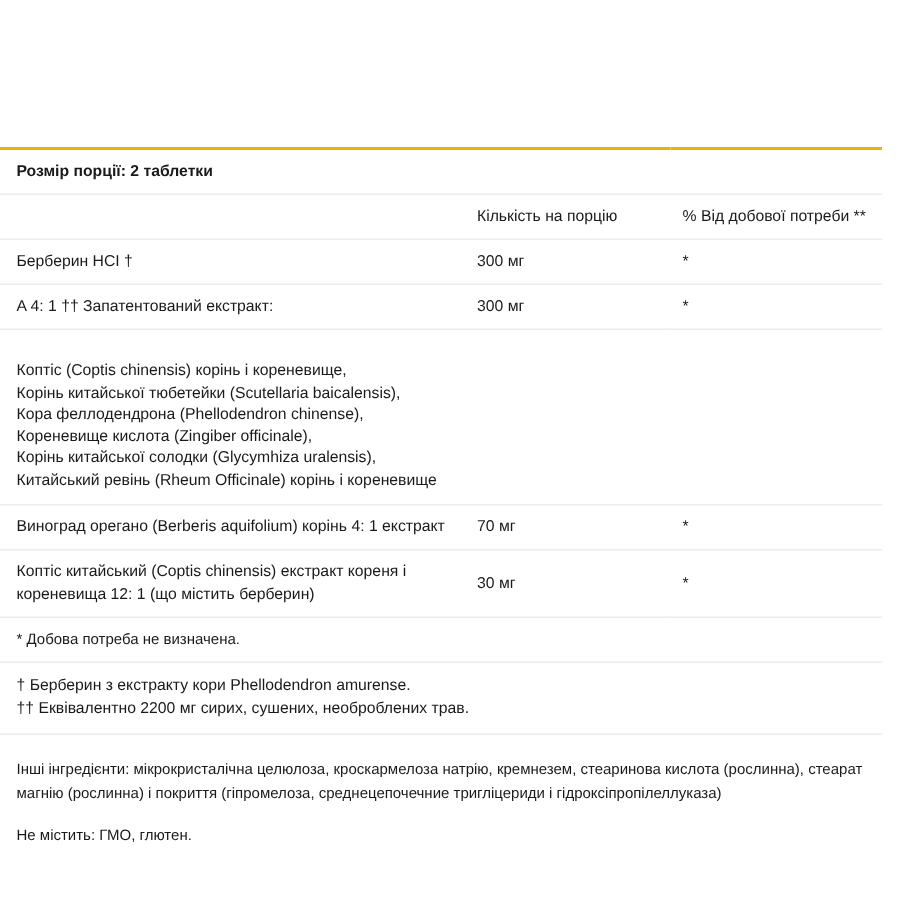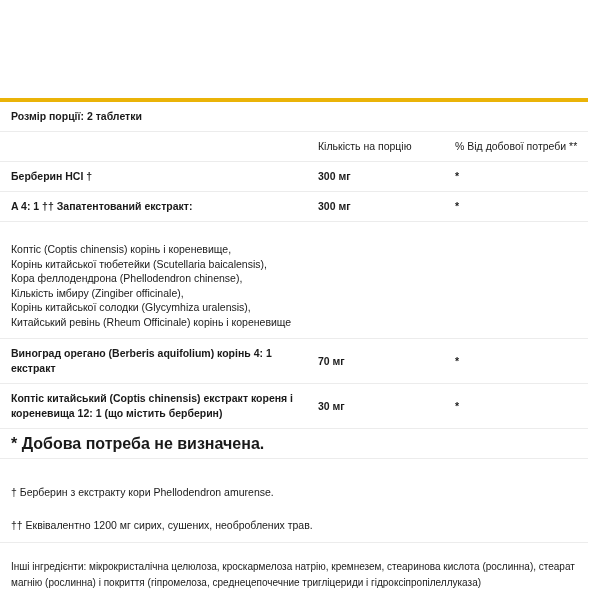--- a/index.html
+++ b/index.html
@@ -23,34 +23,34 @@
     box-sizing: border-box;
   }
 
   
   .top-gap { height: 98px; }
 
   .facts {
     width: 588px;
     border-collapse: collapse;
     table-layout: fixed;
-    border-top: 4px solid #eab308;
+    border-top: 2px solid #eab308;
   }
 
   .facts col.c-name  { width: 310px; }
   .facts col.c-amt   { width: 137px; }
   .facts col.c-dv    { width: 141px; }
 
   .facts td {
     padding: 7px 0 7px 11px;
     vertical-align: middle;
     border-bottom: 1px solid #ececec;
     font-size: 10.5px;
     line-height: 15px;
-    font-weight: bold;
+    font-weight: normal;
     color: #1a1a1a;
   }
 
   .facts td.amt, .facts td.dv { padding-left: 8px; }
 
   .row-serving td,
   .row-count td { font-weight: bold; }
 
   .row-headers td {
     font-weight: normal;
@@ -60,32 +60,32 @@
   
   .row-herbs td {
     font-weight: normal;
     line-height: 14.5px;
     padding-top: 20px;
     padding-bottom: 9px;
   }
   .row-herbs .herb-line { display: block; }
 
   .footnote-row td {
-    font-weight: bold;
-    font-size: 16px;
+    font-weight: normal;
+    font-size: 10px;
     line-height: 15px;
   }
 
   .daggers-row td {
     font-weight: normal;
     line-height: 15px;
     padding-top: 8px;
     padding-bottom: 9px;
   }
-  .daggers-row .dag-line { display: block; margin-top: 18px; }
+  .daggers-row .dag-line { display: block; }
 
   .below {
     padding: 0 12px 0 11px;
     box-sizing: border-box;
     width: 600px;
   }
 
   p.para {
     margin: 0;
     font-size: 10px;
@@ -136,21 +136,21 @@
         <td class="name">A 4: 1 †† Запатентований екстракт:</td>
         <td class="amt">300 мг</td>
         <td class="dv star">*</td>
       </tr>
 
       <tr class="row-herbs">
         <td class="name" colspan="3">
           <span class="herb-line">Коптіс (Coptis chinensis) корінь і кореневище,</span>
           <span class="herb-line">Корінь китайської тюбетейки (Scutellaria baicalensis),</span>
           <span class="herb-line">Кора феллодендрона (Phellodendron chinense),</span>
-          <span class="herb-line">Кількість імбиру (Zingiber officinale),</span>
+          <span class="herb-line">Кореневище кислота (Zingiber officinale),</span>
           <span class="herb-line">Корінь китайської солодки (Glycymhiza uralensis),</span>
           <span class="herb-line">Китайський ревінь (Rheum Officinale) корінь і кореневище</span>
         </td>
       </tr>
 
       <tr>
         <td class="name">Виноград орегано (Berberis aquifolium) корінь 4: 1 екстракт</td>
         <td class="amt">70 мг</td>
         <td class="dv star">*</td>
       </tr>
@@ -161,21 +161,21 @@
         <td class="dv star">*</td>
       </tr>
 
       <tr class="footnote-row">
         <td class="name" colspan="3">* Добова потреба не визначена.</td>
       </tr>
 
       <tr class="daggers-row">
         <td class="name" colspan="3">
           <span class="dag-line">† Берберин з екстракту кори Phellodendron amurense.</span>
-          <span class="dag-line">†† Еквівалентно 1200 мг сирих, сушених, необроблених трав.</span>
+          <span class="dag-line">†† Еквівалентно 2200 мг сирих, сушених, необроблених трав.</span>
         </td>
       </tr>
 
     </tbody>
   </table>
 
   <div class="sp-16"></div>
 
   <div class="below">
     <p class="para">Інші інгредієнти: мікрокристалічна целюлоза, кроскармелоза натрію, кремнезем, стеаринова кислота (рослинна), стеарат магнію (рослинна) і покриття (гіпромелоза, среднецепочечние тригліцериди і гідроксіпропілеллуказа)</p>

